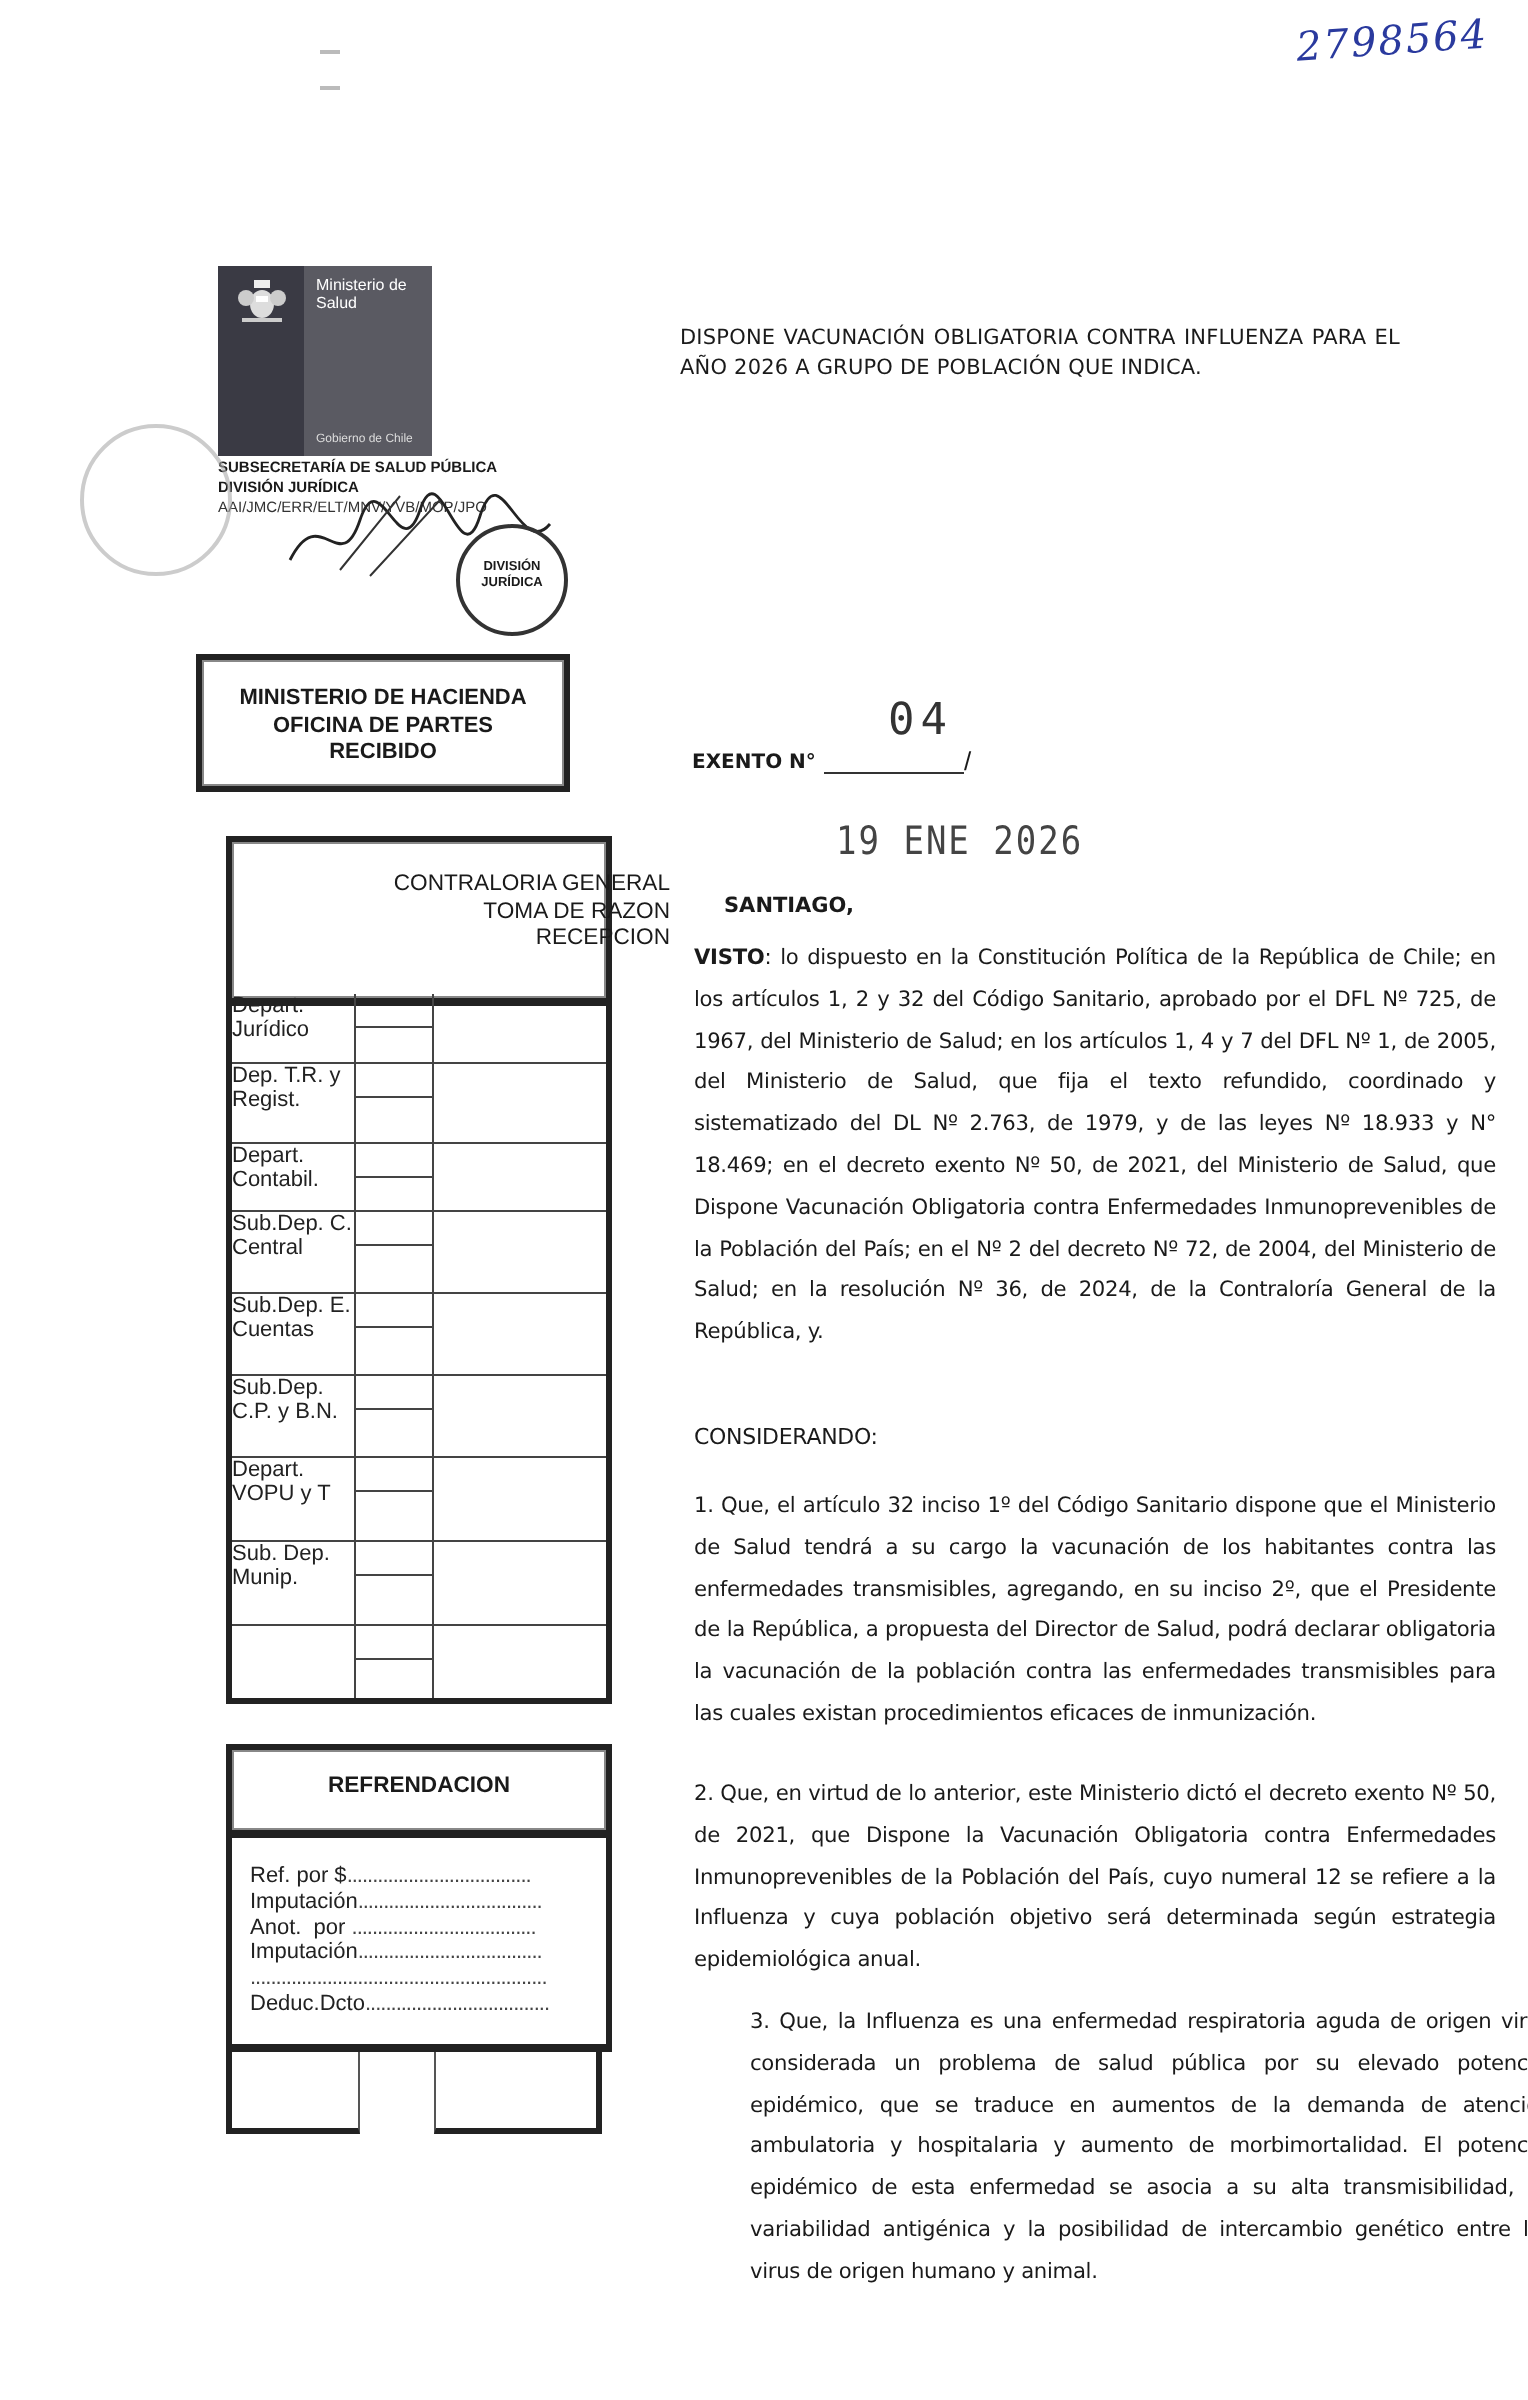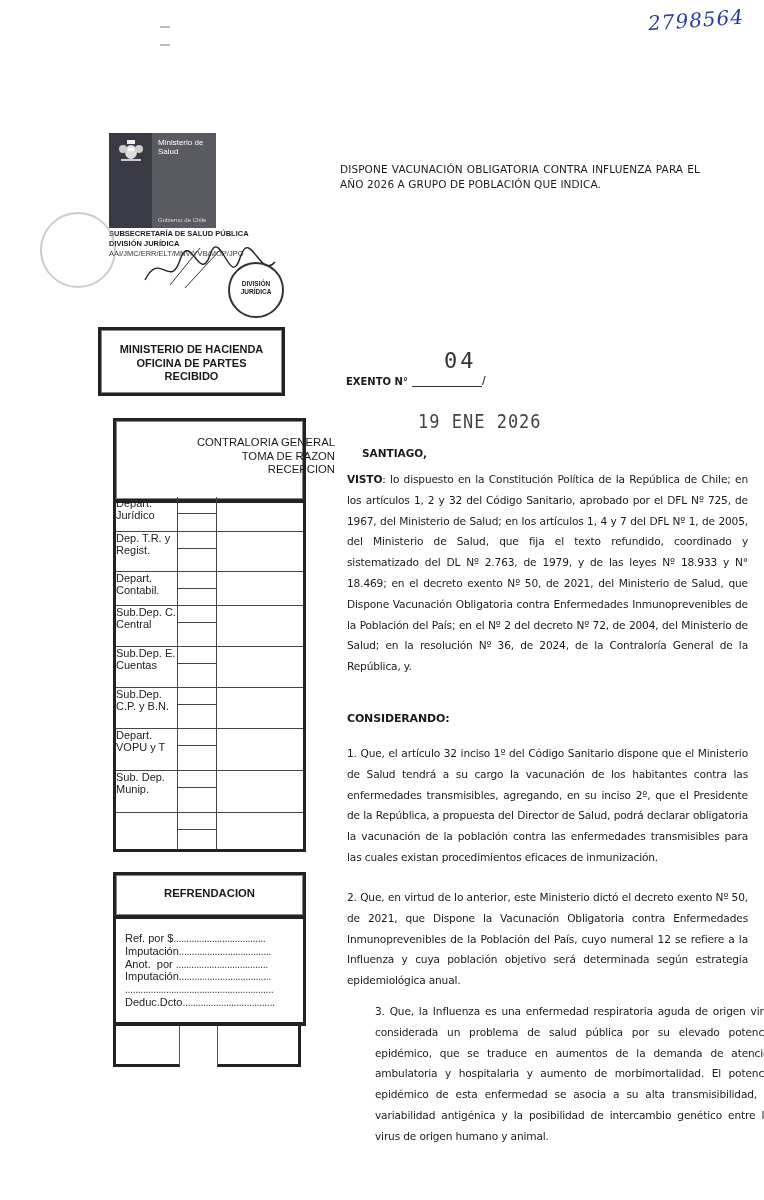--- a/index.html
+++ b/index.html
@@ -40,21 +40,21 @@
   .exento-line { left: 412px; top: 386px; width: 70px; border-bottom: 1px solid #333; }
   .exento-slash { left: 482px; top: 373px; font-size: 13px; }
   .santiago-label { left: 362px; top: 419px; font-family: "DejaVu Sans", sans-serif; font-size: 10.5px; font-weight: bold; margin-top: 28px; }
   .santiago-date { left: 418px; top: 411px; font-family: "DejaVu Sans Mono", monospace; font-size: 17px; color: #444; letter-spacing: 1px; transform: scaleY(1.15); }
 
   
   .para { left: 347px; width: 401px; font-family: "DejaVu Sans", sans-serif; font-size: 10.6px; line-height: 20.8px;
           text-align: justify; letter-spacing: -0.15px; }
   .para b { font-weight: bold; }
   .visto { top: 469px; }
-  .considerando { top: 709px; font-weight: bold; font-size: 11px; }
+  .considerando { top: 709px; font-weight: normal; font-size: 11px; }
   .p1 { top: 743px; }
   .p2 { top: 887px; }
   .p3 { top: 1001px; margin-left: 28px; }
 
   
   .box { border: 3px solid #222; box-shadow: inset 0 0 0 1px #888; background: #fff; }
   .hacienda { left: 98px; top: 327px; width: 181px; height: 63px; }
   .hacienda .t { position: absolute; left: 0; top: 13px; width: 181px; text-align: center; font-weight: bold; font-size: 11px; line-height: 13.5px; }
   .contraloria { left: 113px; top: 418px; width: 187px; height: 78px; border-bottom-width: 4px; }
   .contraloria .t { position: absolute; left: 0; top: 15px; width: 219px; text-align: right; font-weight: normal; font-size: 11.3px; line-height: 13.5px; }

